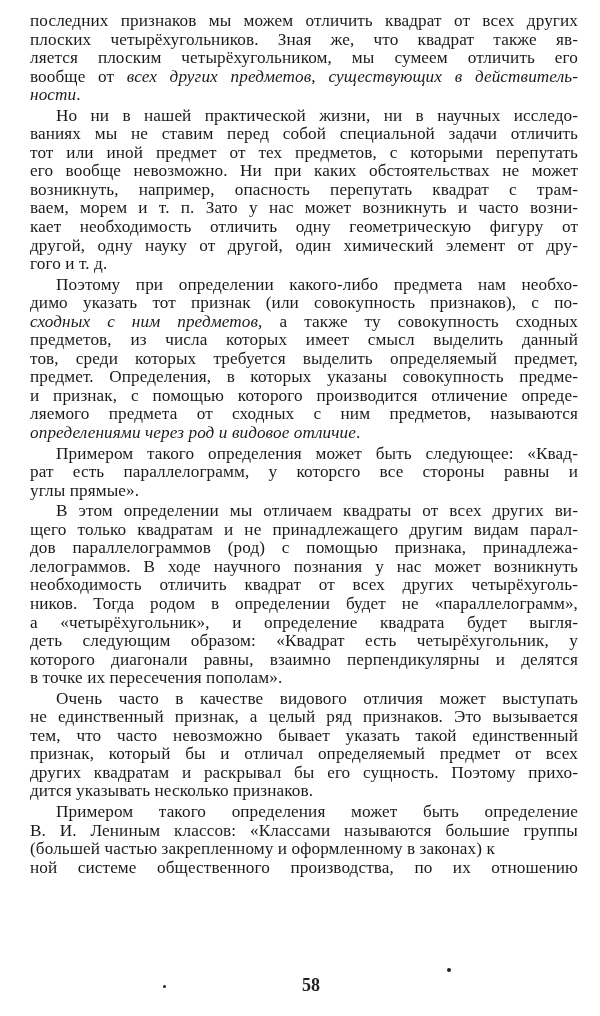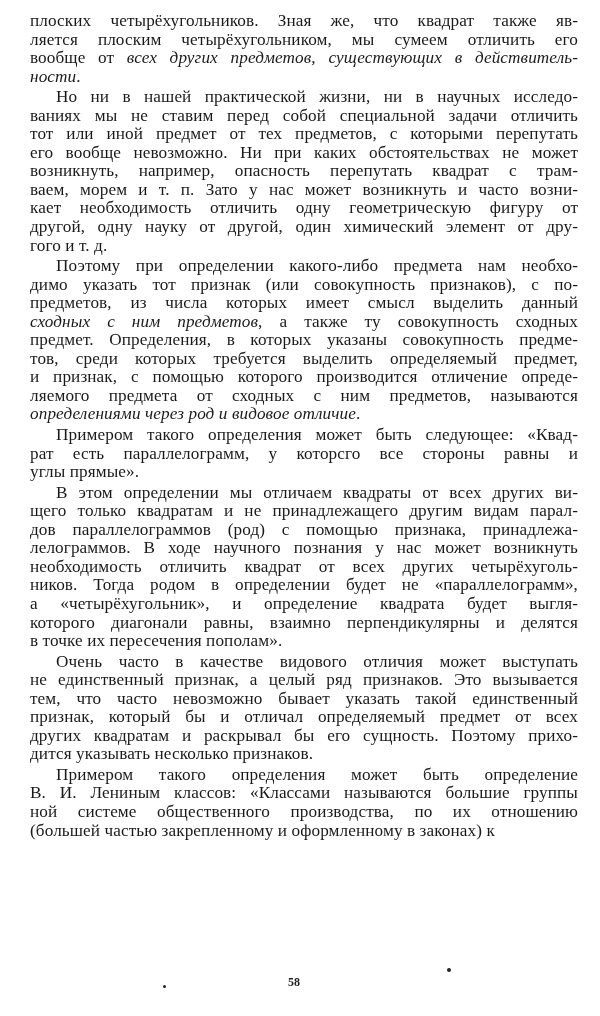--- a/index.html
+++ b/index.html
@@ -11,30 +11,31 @@
   }
   .line {
     height: 18.55px; line-height: 18.55px; white-space: nowrap;
     text-align: justify; text-align-last: justify; letter-spacing: 0.1px;
   }
   .line.last { text-align-last: left; }
   .line.indent { padding-left: 26px; }
   .para-gap { height: 2px; }
   .it { font-style: italic; margin-top: 12px; }
   .page-number {
-    position: absolute; left: 288px; top: 975px; width: 24px; text-align: left;
-    font-family: "Liberation Serif", "DejaVu Serif", serif; font-size: 12px; font-weight: bold; color: #222;
+    position: absolute; left: 296px; top: 975px; width: 24px; text-align: right;
+    font-family: "Liberation Serif", "DejaVu Serif", serif; font-size: 18px; font-weight: bold; color: #222;
   }
   .speck { position: absolute; background: #222; border-radius: 50%; }
 </style>
 </head>
 <body>
 
 <div class="page" id="page">
     <div>
+      <div class="line"><span>последних признаков мы можем отличить квадрат от всех других</span></div>
       <div class="line"><span>плоских четырёхугольников. Зная же, что квадрат также яв-</span></div>
       <div class="line"><span>ляется плоским четырёхугольником, мы сумеем отличить его</span></div>
       <div class="line"><span>вообще от </span><span class="it">всех других предметов, существующих в действитель-</span></div>
       <div class="line last"><span class="it">ности</span><span>.</span></div>
     </div>
     <div class="para-gap"></div>
     <div>
       <div class="line indent"><span>Но ни в нашей практической жизни, ни в научных исследо-</span></div>
       <div class="line"><span>ваниях мы не ставим перед собой специальной задачи отличить</span></div>
       <div class="line"><span>тот или иной предмет от тех предметов, с которыми перепутать</span></div>
@@ -42,61 +43,62 @@
       <div class="line"><span>возникнуть, например, опасность перепутать квадрат с трам-</span></div>
       <div class="line"><span>ваем, морем и т. п. Зато у нас может возникнуть и часто возни-</span></div>
       <div class="line"><span>кает необходимость отличить одну геометрическую фигуру от</span></div>
       <div class="line"><span>другой, одну науку от другой, один химический элемент от дру-</span></div>
       <div class="line last"><span>гого и т. д.</span></div>
     </div>
     <div class="para-gap"></div>
     <div>
       <div class="line indent"><span>Поэтому при определении какого-либо предмета нам необхо-</span></div>
       <div class="line"><span>димо указать тот признак (или совокупность признаков), с по-</span></div>
+      <div class="line"><span class="it">сходных с ним предметов</span><span>, а также ту совокупность сходных</span></div>
       <div class="line"><span>предметов, из числа которых имеет смысл выделить данный</span></div>
-      <div class="line"><span class="it">сходных с ним предметов</span><span>, а также ту совокупность сходных</span></div>
+      <div class="line"><span>тов, среди которых требуется выделить определяемый предмет,</span></div>
       <div class="line"><span>предмет. Определения, в которых указаны совокупность предме-</span></div>
-      <div class="line"><span>тов, среди которых требуется выделить определяемый предмет,</span></div>
       <div class="line"><span>и признак, с помощью которого производится отличение опреде-</span></div>
       <div class="line"><span>ляемого предмета от сходных с ним предметов, называются</span></div>
       <div class="line last"><span class="it">определениями через род и видовое отличие</span><span>.</span></div>
     </div>
     <div class="para-gap"></div>
     <div>
       <div class="line indent"><span>Примером такого определения может быть следующее: «Квад-</span></div>
       <div class="line"><span>рат есть параллелограмм, у которсго все стороны равны и</span></div>
       <div class="line last"><span>углы прямые».</span></div>
     </div>
     <div class="para-gap"></div>
     <div>
       <div class="line indent"><span>В этом определении мы отличаем квадраты от всех других ви-</span></div>
       <div class="line"><span>щего только квадратам и не принадлежащего другим видам парал-</span></div>
       <div class="line"><span>дов параллелограммов (род) с помощью признака, принадлежа-</span></div>
       <div class="line"><span>лелограммов. В ходе научного познания у нас может возникнуть</span></div>
       <div class="line"><span>необходимость отличить квадрат от всех других четырёхуголь-</span></div>
       <div class="line"><span>ников. Тогда родом в определении будет не «параллелограмм»,</span></div>
       <div class="line"><span>а «четырёхугольник», и определение квадрата будет выгля-</span></div>
+      <div class="line"><span>деть следующим образом: «Квадрат есть четырёхугольник, у</span></div>
       <div class="line"><span>которого диагонали равны, взаимно перпендикулярны и делятся</span></div>
       <div class="line last"><span>в точке их пересечения пополам».</span></div>
     </div>
     <div class="para-gap"></div>
     <div>
       <div class="line indent"><span>Очень часто в качестве видового отличия может выступать</span></div>
       <div class="line"><span>не единственный признак, а целый ряд признаков. Это вызывается</span></div>
       <div class="line"><span>тем, что часто невозможно бывает указать такой единственный</span></div>
       <div class="line"><span>признак, который бы и отличал определяемый предмет от всех</span></div>
       <div class="line"><span>других квадратам и раскрывал бы его сущность. Поэтому прихо-</span></div>
       <div class="line last"><span>дится указывать несколько признаков.</span></div>
     </div>
     <div class="para-gap"></div>
     <div>
       <div class="line indent"><span>Примером такого определения может быть определение</span></div>
       <div class="line"><span>В. И. Лениным классов: «Классами называются большие группы</span></div>
+      <div class="line last"><span>(большей частью закрепленному и оформленному в законах) к</span></div>
       <div class="line"><span>ной системе общественного производства, по их отношению</span></div>
-      <div class="line last"><span>(большей частью закрепленному и оформленному в законах) к</span></div>
     </div>
     <div class="para-gap"></div>
   </div>
 
 <div class="page-number">58</div>
 
 <div class="speck" style="left:163px;top:985px;width:3px;height:3px;"></div>
 <div class="speck" style="left:447px;top:968px;width:4px;height:4px;"></div>
 
 </body></html>

